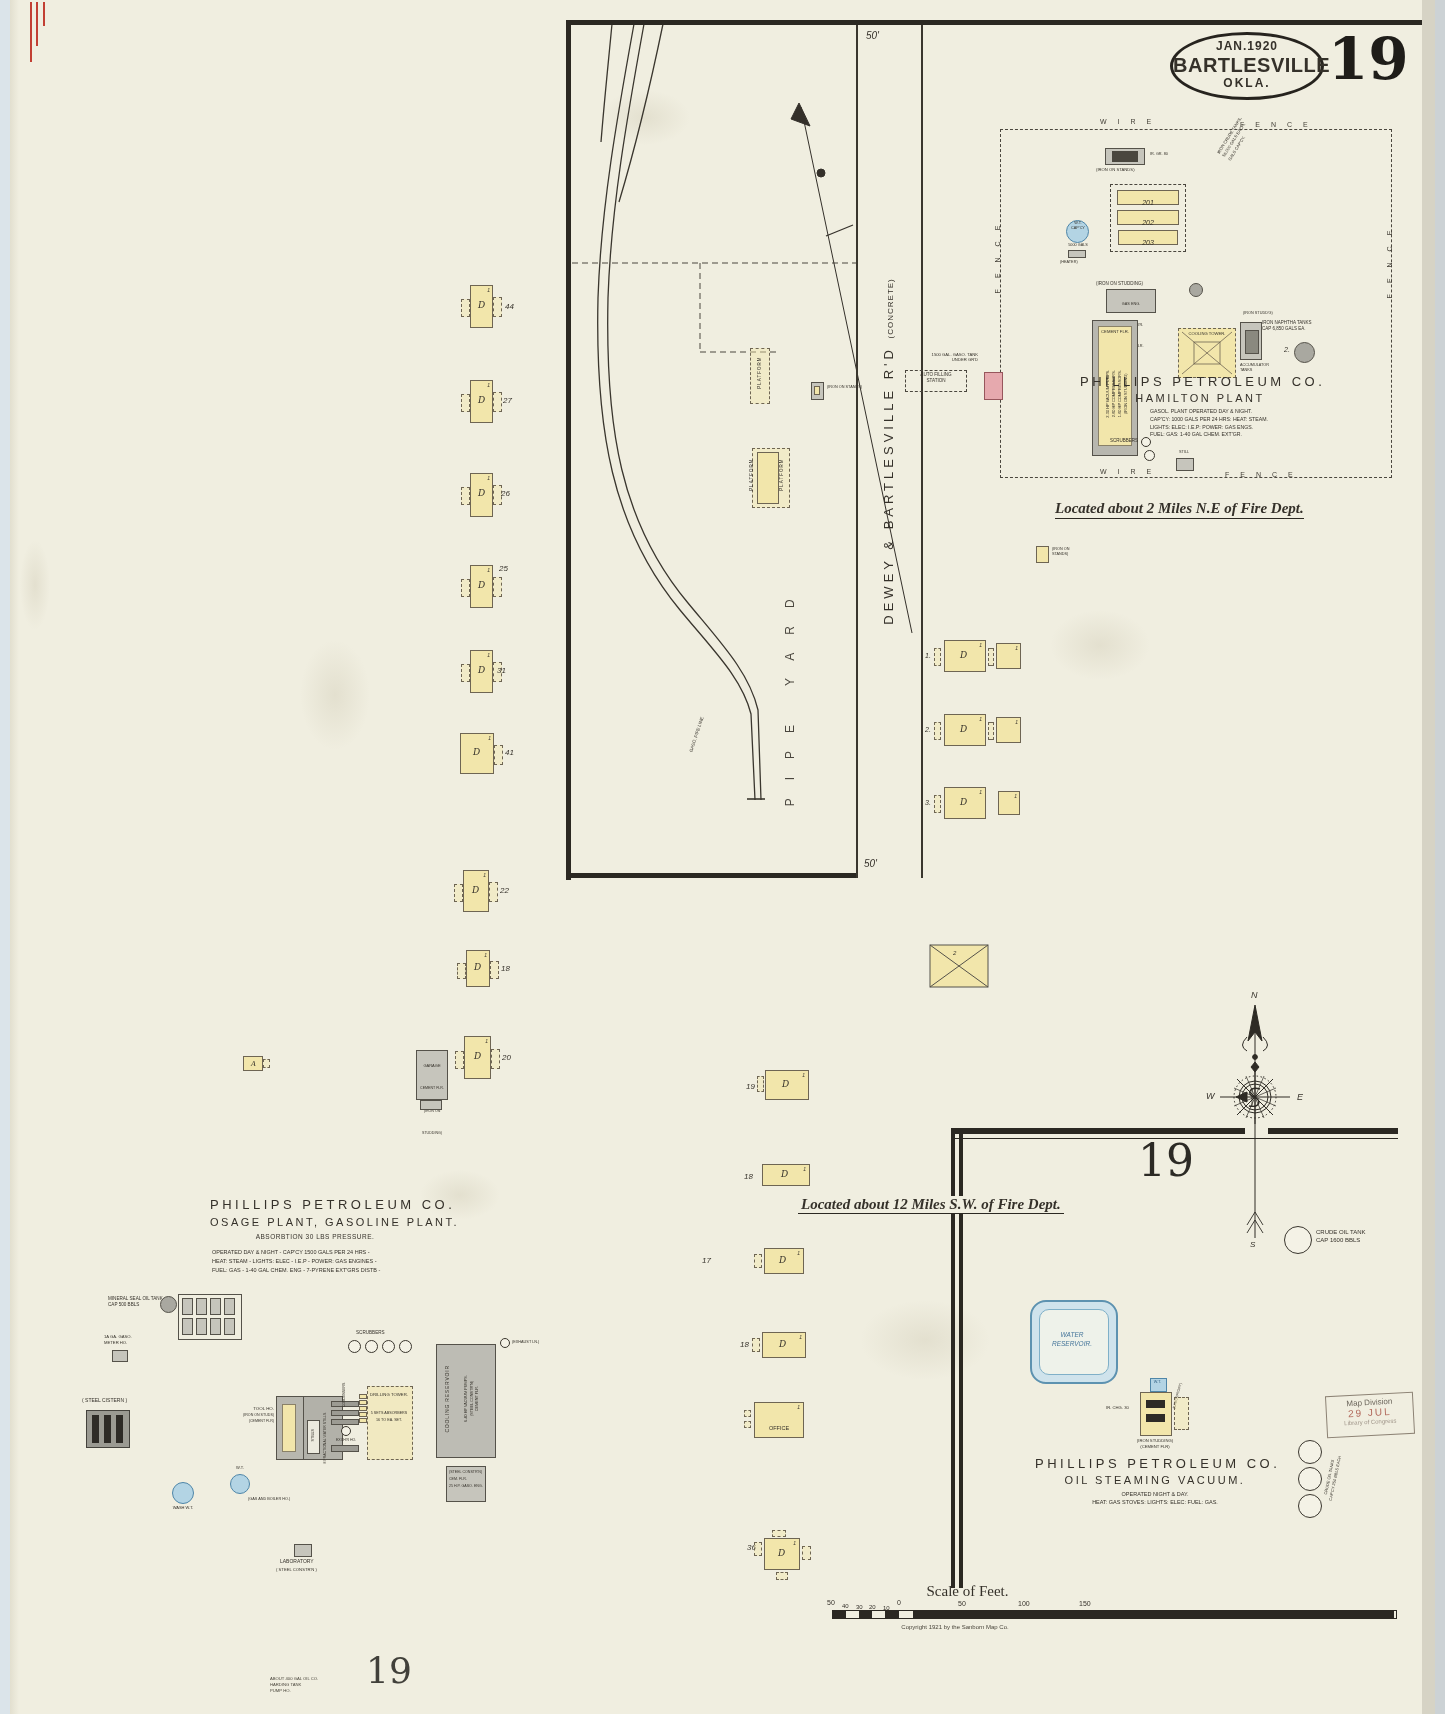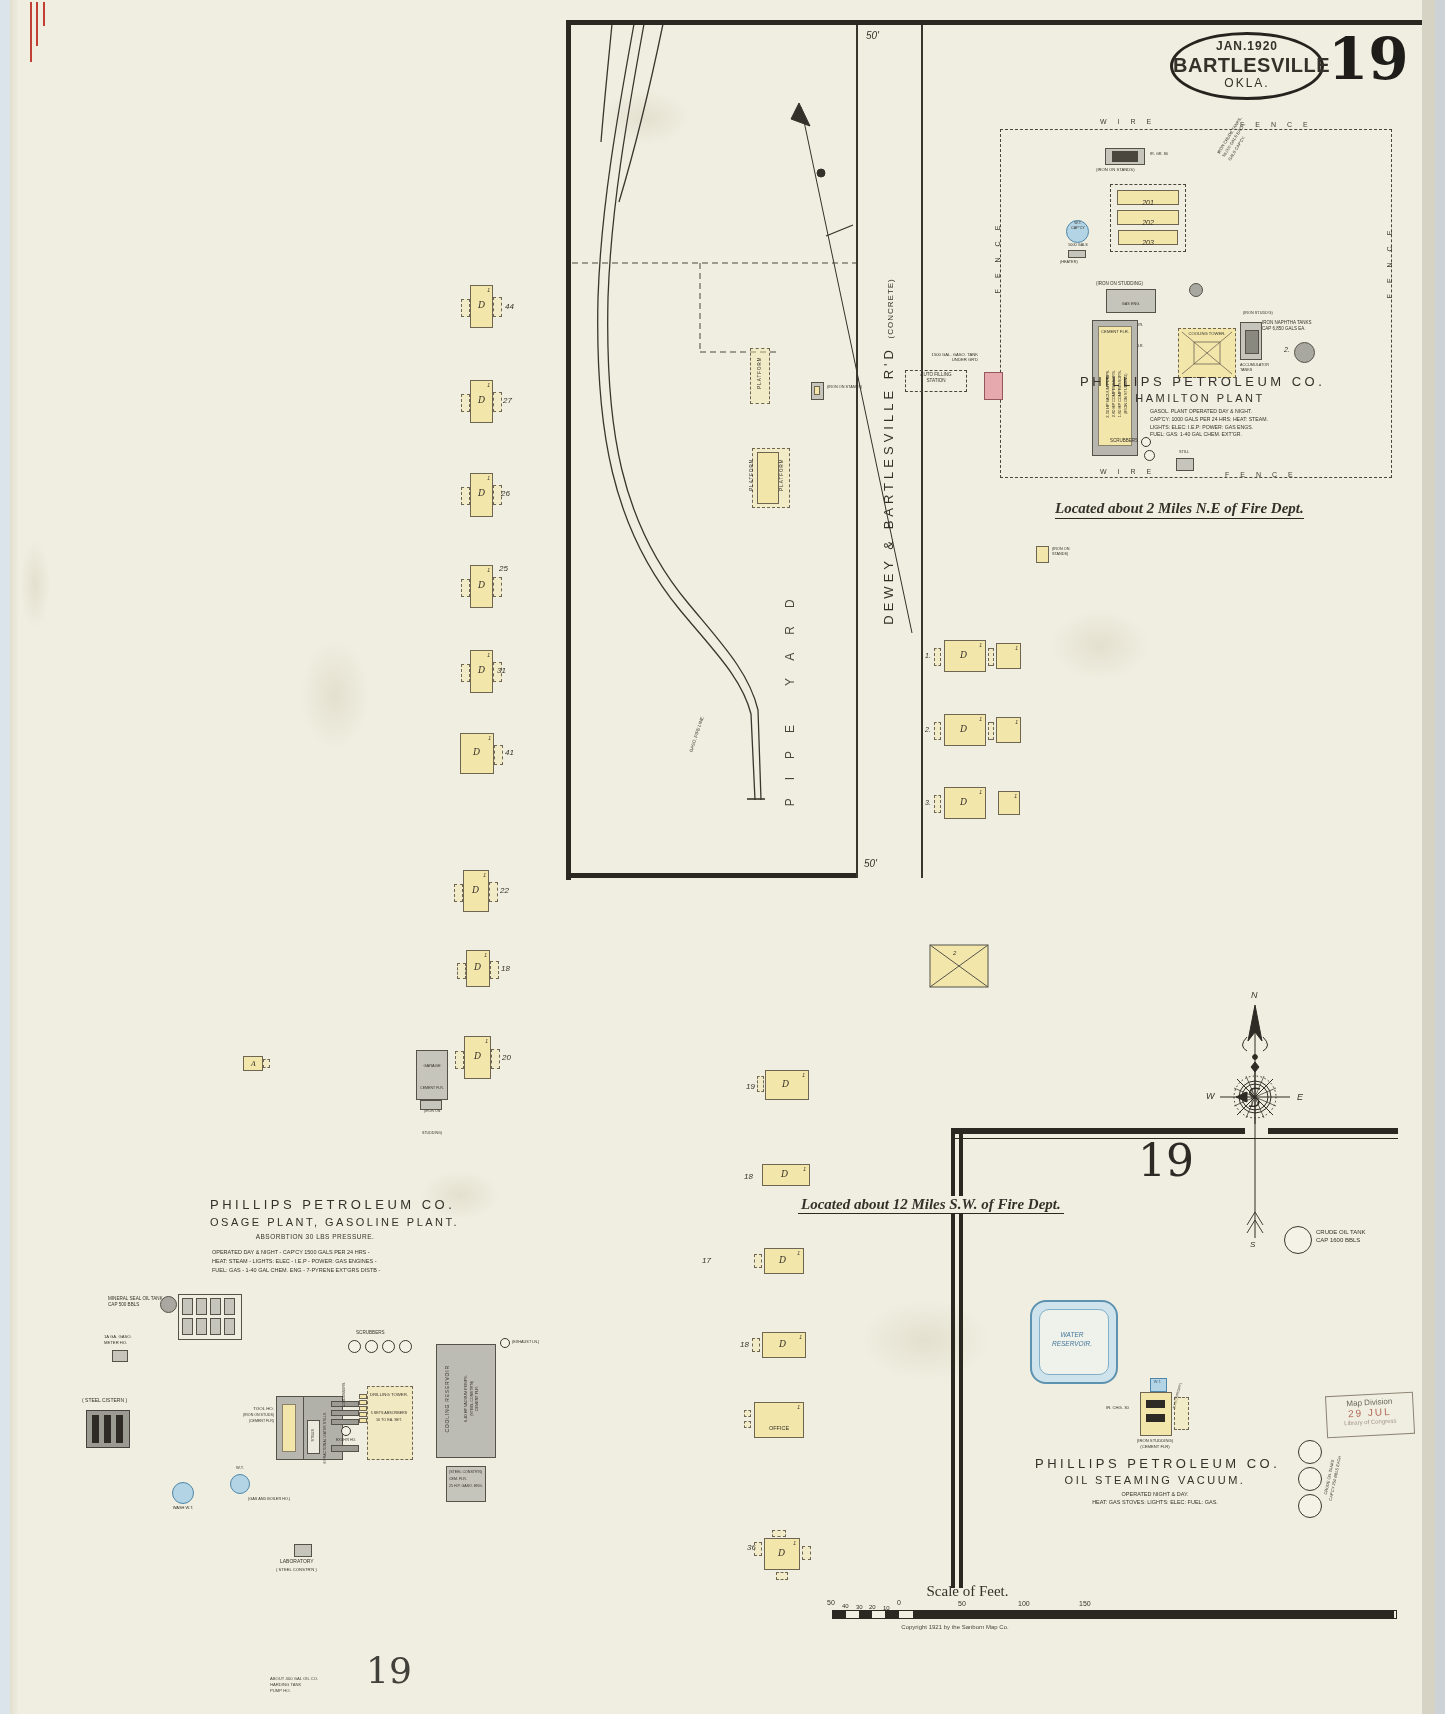--- a/index.html
+++ b/index.html
@@ -518,21 +518,21 @@
   </div>
 
   <div class="circ" style="left:1298px;top:1440px;width:24px;height:24px;border-width:1.5px"></div>
   <div class="circ" style="left:1298px;top:1467px;width:24px;height:24px;border-width:1.5px"></div>
   <div class="circ" style="left:1298px;top:1494px;width:24px;height:24px;border-width:1.5px"></div>
   <div class="t tc" style="left:1292px;top:1472px;width:80px;font-size:4px;line-height:1.4;transform:rotate(-78deg)"><span>CRUDE OIL TANKS</span><br><span>CAP'CY 250 BBLS EACH</span></div>
 
   <div class="a" style="left:1170px;top:32px;width:148px;height:62px;border:3px solid #26231e;border-radius:50%;text-align:center">
     <div class="t" style="left:0;top:5px;width:148px;font-size:12px;letter-spacing:1px;text-align:center;font-weight:bold">JAN.1920</div>
     <div class="t" style="left:0;top:19px;width:148px;font-size:20px;letter-spacing:.5px;text-align:center;font-weight:bold">BARTLESVILLE</div>
-    <div class="t" style="left:0;top:42px;width:148px;font-size:12px;letter-spacing:2px;text-align:center;font-weight:normal">OKLA.</div>
+    <div class="t" style="left:0;top:42px;width:148px;font-size:12px;letter-spacing:2px;text-align:center;font-weight:bold">OKLA.</div>
   </div>
   <div class="t ser" style="left:1328px;top:26px;font-size:58px;font-weight:bold;color:#1f1d19">19</div>
 
   <div class="t tc" style="left:915px;top:1583px;width:105px;font-family:'Liberation Serif',serif;font-size:15px">Scale of Feet.</div>
   <div class="t" style="left:827px;top:1599px;font-size:7px">50</div>
   <div class="t" style="left:842px;top:1603px;font-size:6px">40</div>
   <div class="t" style="left:856px;top:1604px;font-size:6px">30</div>
   <div class="t" style="left:869px;top:1604px;font-size:6px">20</div>
   <div class="t" style="left:883px;top:1605px;font-size:6px">10</div>
   <div class="t" style="left:897px;top:1599px;font-size:7px">0</div>

